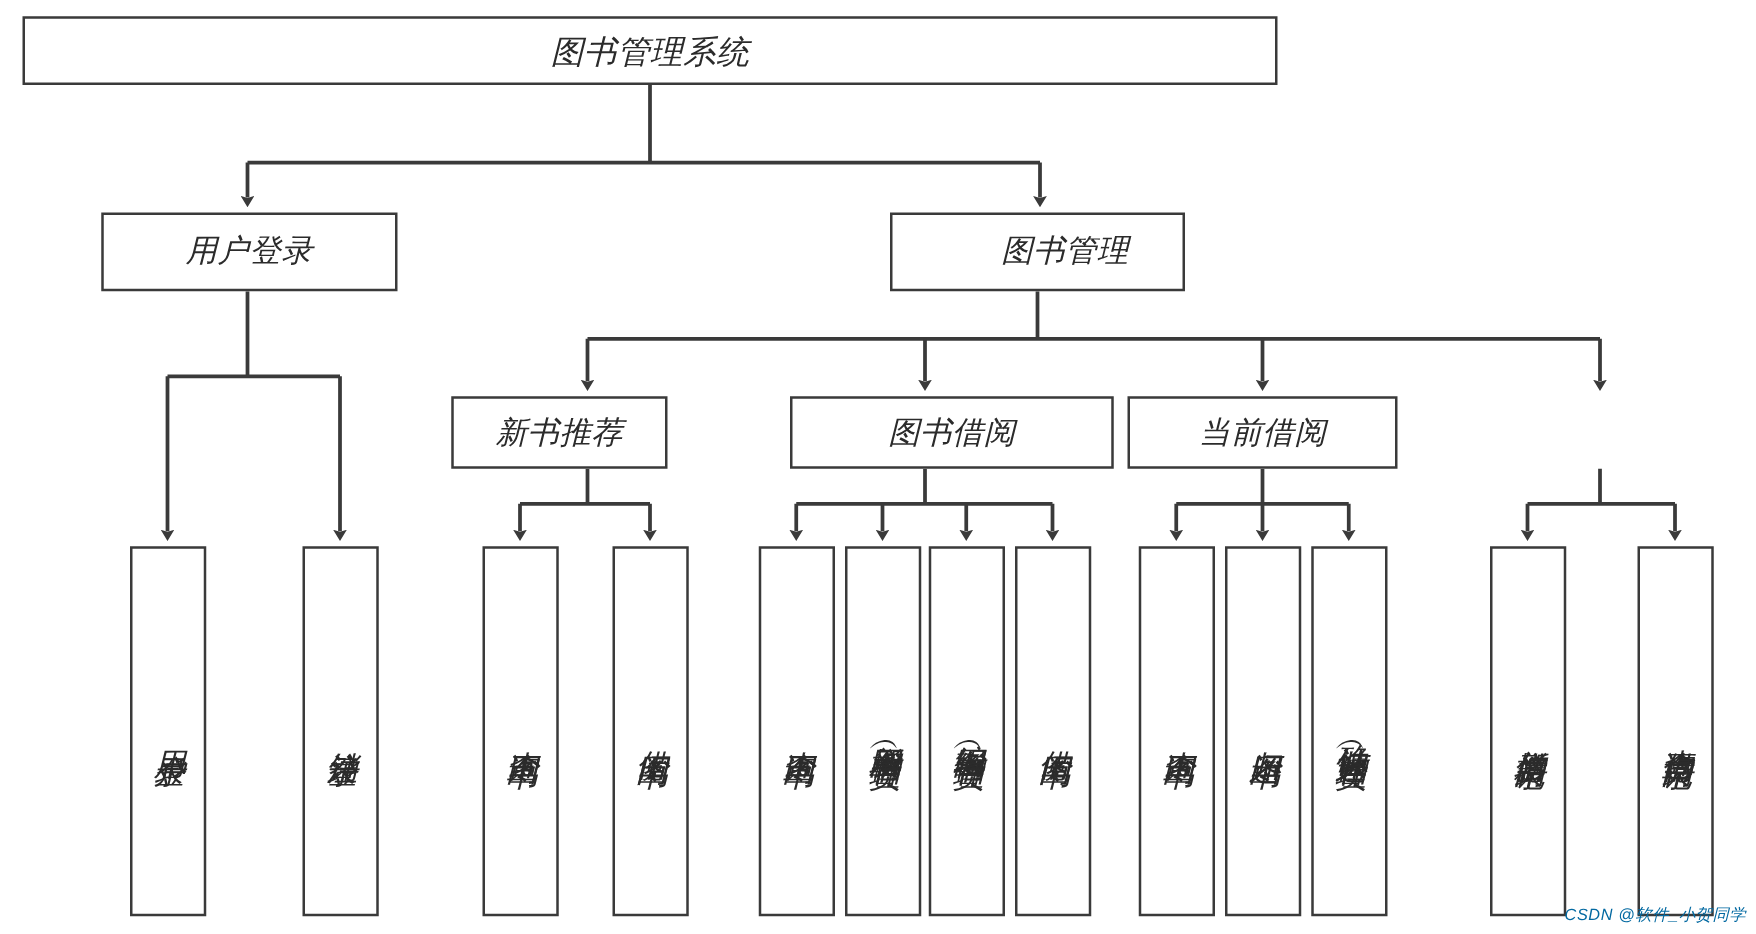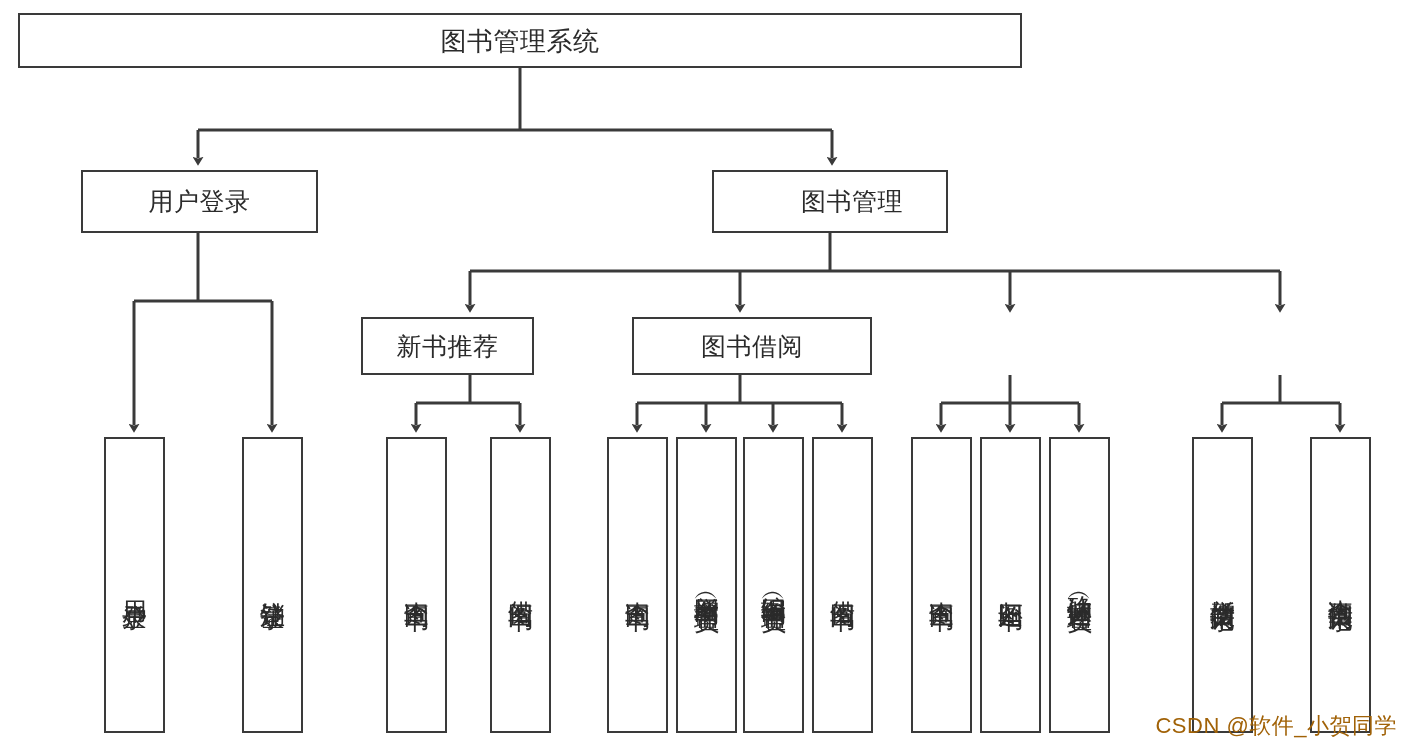--- a/index.html
+++ b/index.html
@@ -12,20 +12,21 @@
     height: 747px;
     font-family: "Liberation Sans", "DejaVu Sans", sans-serif;
     overflow: hidden;
     position: relative;
   }
   #diagram-root {
     position: absolute;
     left: 0; top: 0;
     width: 1405px;
     height: 747px;
+    font-style: italic;
   }
   svg.canvas {
     position: absolute;
     left: 0; top: 0;
     width: 1405px;
     height: 747px;
   }
   .node-box {
     position: absolute;
     box-sizing: border-box;
@@ -52,22 +53,22 @@
     letter-spacing: 2px;
     white-space: nowrap;
   }
   .root-label {
     font-size: 26px;
   }
   .watermark {
     position: absolute;
     right: 8px;
     bottom: 6px;
-    font-size: 22px;
-    color: #a16207;
+    font-size: 13px;
+    color: #0369a1;
     white-space: nowrap;
     letter-spacing: 0.5px;
     text-align: right;
   }
 </style>
 </head>
 <body>
 
 <div id="diagram-root">
 
@@ -130,24 +131,27 @@
   </div>
 
   <div class="node-box" style="left:712px; top:170px; width:236px; height:63px;padding-left:44px;">
     <span class="node-label-h">图书管理</span>
   </div>
 
   <div class="node-box" style="left:361px; top:317px; width:173px; height:58px;">
     <span class="node-label-h">新书推荐</span>
   </div>
 
-  <div class="node-box" style="left:632px; top:317px; width:240px; height:58px;">
+  <div class="node-box" style="left:632px; top:317px; width:259px; height:58px;">
     <span class="node-label-h">图书借阅</span>
   </div>
 
+  <div class="node-box" style="left:902px; top:317px; width:216px; height:58px;">
+    <span class="node-label-h">当前借阅</span>
+  </div>
 
 
   <div class="node-box" style="left:104px; top:437px; width:61px; height:296px;">
     <span class="node-label-v">用户登录</span>
   </div>
   <div class="node-box" style="left:242px; top:437px; width:61px; height:296px;">
     <span class="node-label-v">注销登录</span>
   </div>
 
   <div class="node-box" style="left:386px; top:437px; width:61px; height:296px;">

